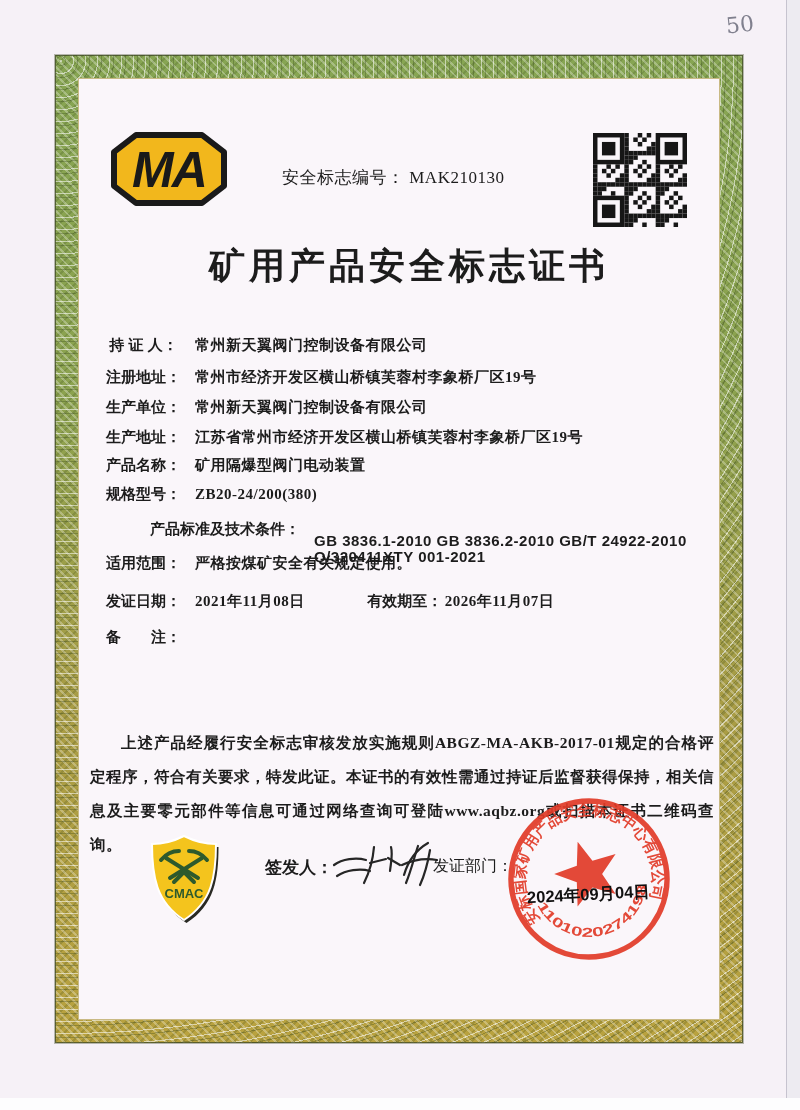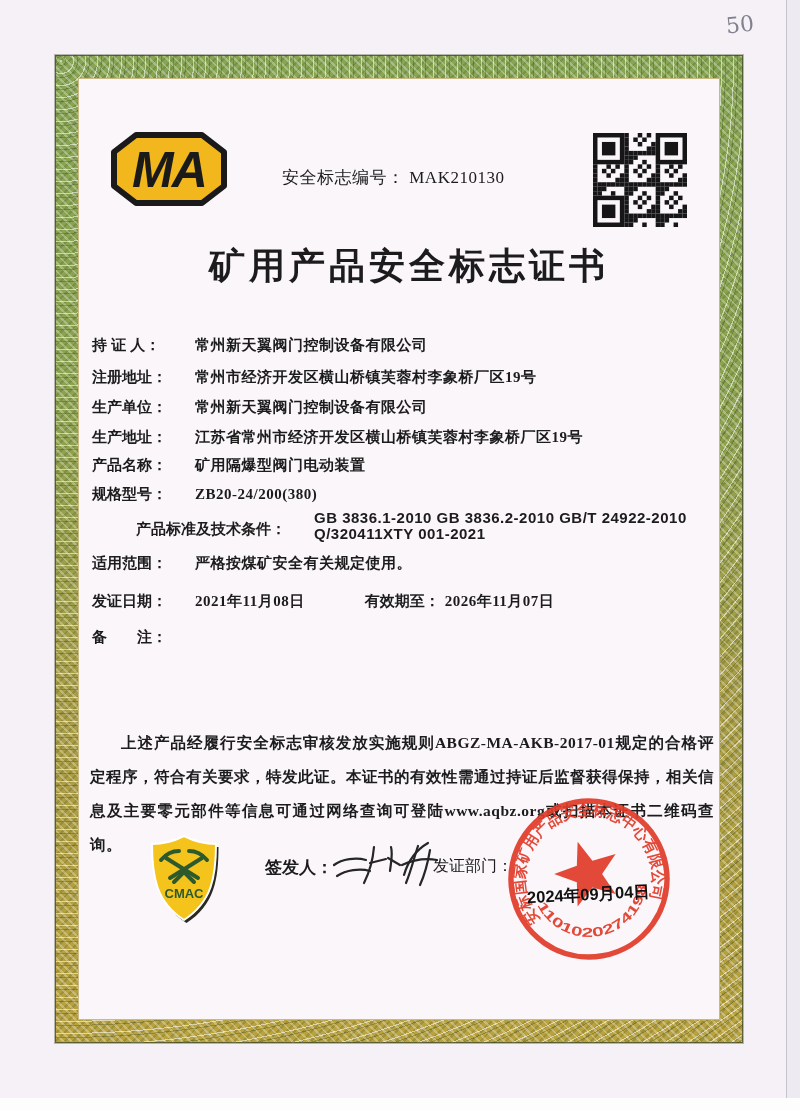--- a/index.html
+++ b/index.html
@@ -22,22 +22,22 @@
   .frame-inner{position:absolute;inset:23px;background:#faf6fa;border:1px solid #c9ba84;}
   
   .ma-logo{position:absolute;left:110px;top:130px;width:118px;height:78px;}
   .cert-no{position:absolute;left:282px;top:166px;font-size:17px;letter-spacing:.5px;}
   .qr{position:absolute;left:593px;top:133px;width:94px;height:94px;}
   .title{position:absolute;left:0;top:242px;width:800px;text-align:center;
          font-size:36px;font-weight:900;letter-spacing:4px;padding-left:9px;}
   
   .row{position:absolute;left:92px;font-family:"Liberation Sans",sans-serif;
        font-size:15px;font-weight:700;white-space:nowrap;}
-  .row .lbl{display:inline-block;min-width:103px;}
-  .row .val{font-family:"Liberation Serif",serif;letter-spacing:.5px;}
+  .row .lbl{display:inline-block;min-width:103px;text-align:center;}
+  .row .val{font-family:"Liberation Serif",serif;letter-spacing:.5px;margin-top:23px;}
   .row-std .lbl{min-width:178px;vertical-align:top;padding-top:10px;margin-left:44px;}
   .row-std .val{display:inline-block;width:400px;white-space:normal;line-height:16px;
                 font-family:"Liberation Sans",sans-serif;}
   .row-dates .lbl2{display:inline-block;min-width:80px;margin-left:60px;font-family:Liberation Mono, monospace;}
   
   .statement{position:absolute;left:90px;top:726px;width:624px;font-size:15.5px;font-weight:700;
              line-height:34px;text-indent:2em;text-align:justify;letter-spacing:.5px;}
   
   .cmac-logo{position:absolute;left:146px;top:832px;width:76px;height:94px;}
   .signer-label{position:absolute;left:265px;top:856px;font-family:"Liberation Sans",sans-serif;

